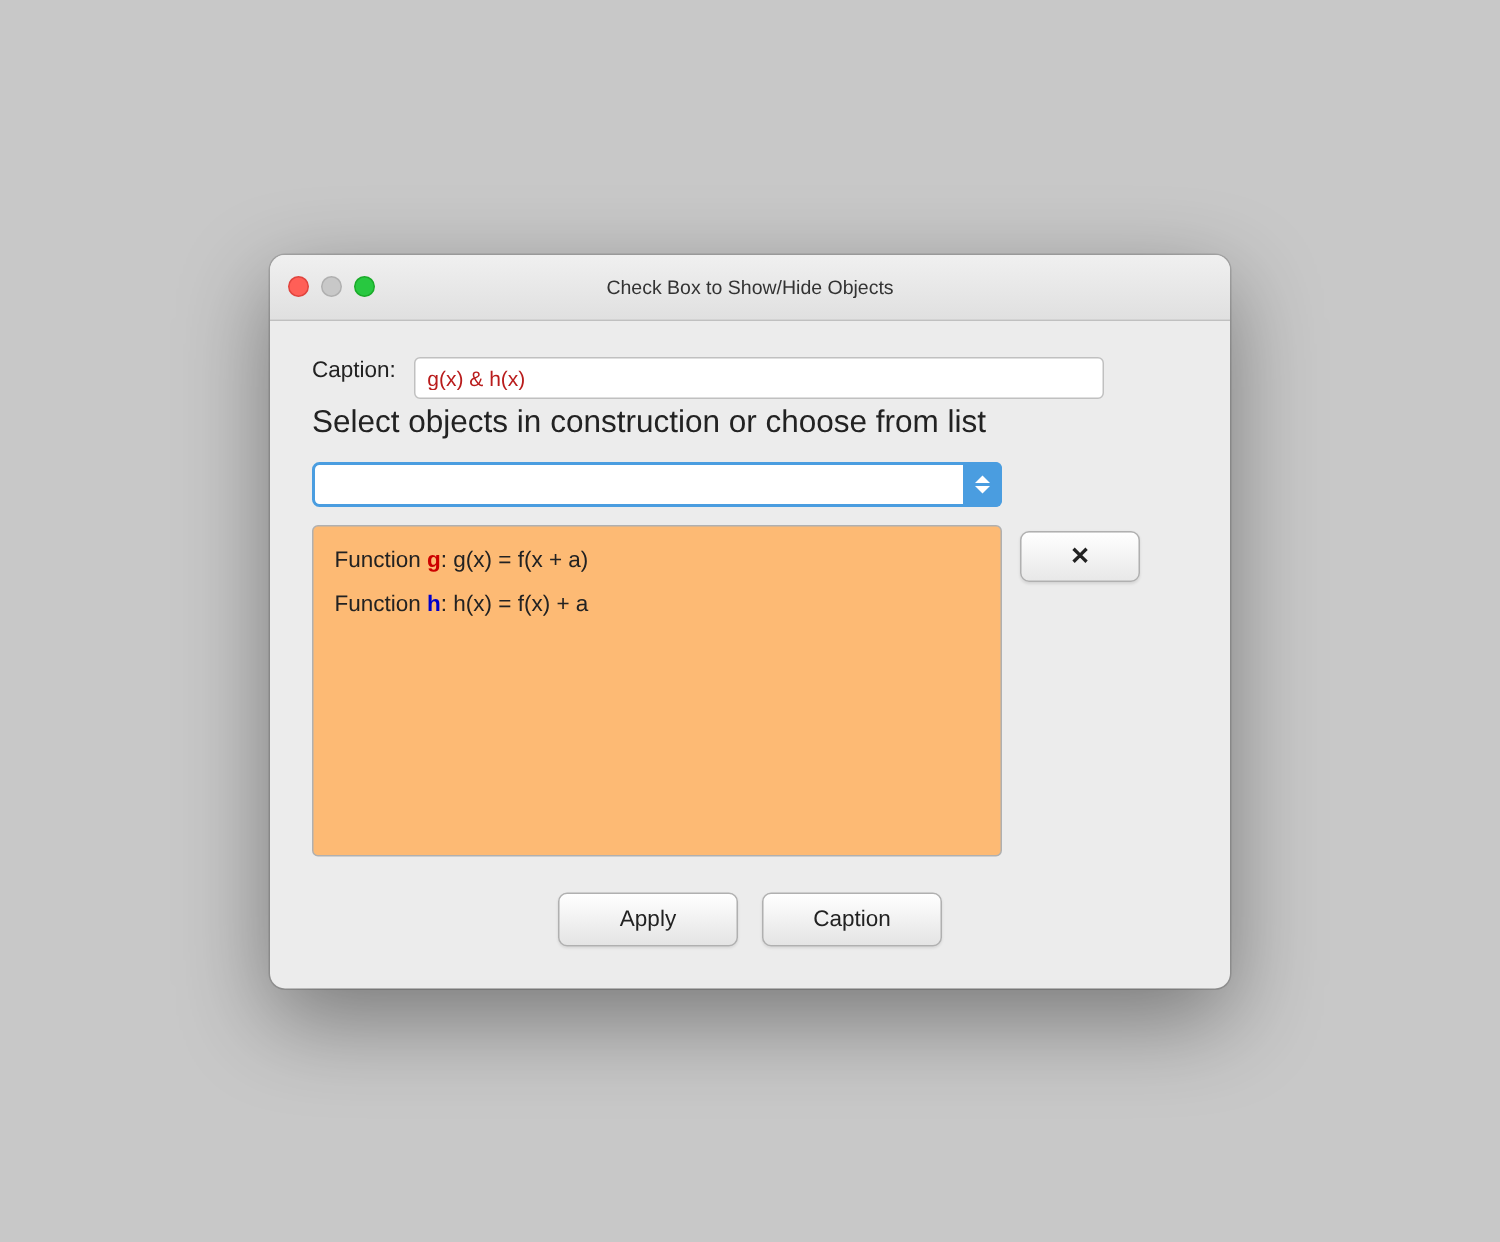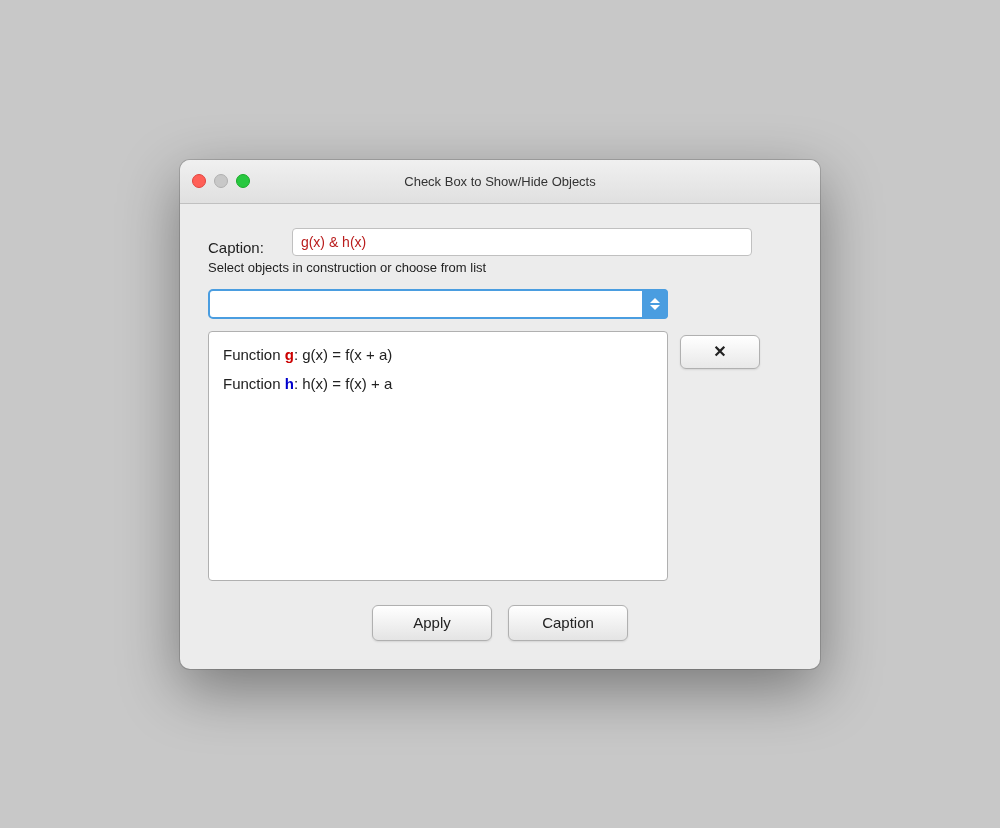--- a/index.html
+++ b/index.html
@@ -73,23 +73,23 @@
       color: #333;
       text-align: center;
     }
 
     .content {
       padding: 24px 28px 28px 28px;
     }
 
     .caption-row {
       display: flex;
-      align-items: flex-end;
+      align-items: flex-start;
       margin-bottom: 4px;
-      gap: 28px;
+      gap: 12px;
     }
 
     .caption-label {
       font-size: 15px;
       font-weight: 500;
       color: #222;
       white-space: nowrap;
     }
 
     .caption-input {
@@ -99,21 +99,21 @@
       border: 1px solid #c0c0c0;
       border-radius: 4px;
       padding: 0 8px;
       font-size: 14px;
       background: white;
       color: #b91c1c;
       outline: none;
     }
 
     .instruction-text {
-      font-size: 13px;
+      font-size: 21px;
       color: #222;
       margin-bottom: 14px;
     }
 
     .dropdown-row {
       display: flex;
       align-items: center;
       margin-bottom: 12px;
       gap: 12px;
     }
@@ -170,24 +170,24 @@
     }
 
     .list-area-row {
       display: flex;
       align-items: flex-start;
       gap: 12px;
     }
 
     .list-box {
       flex: 0 0 460px;
-      height: 250px;
+      height: 221px;
       border: 1px solid #b0b0b0;
       border-radius: 4px;
-      background: #ffffff;
+      background: #fdba74;
       overflow-y: auto;
       padding: 8px 4px;
     }
 
     .list-item {
       padding: 6px 10px;
       font-size: 15px;
       color: #222;
       cursor: default;
     }

